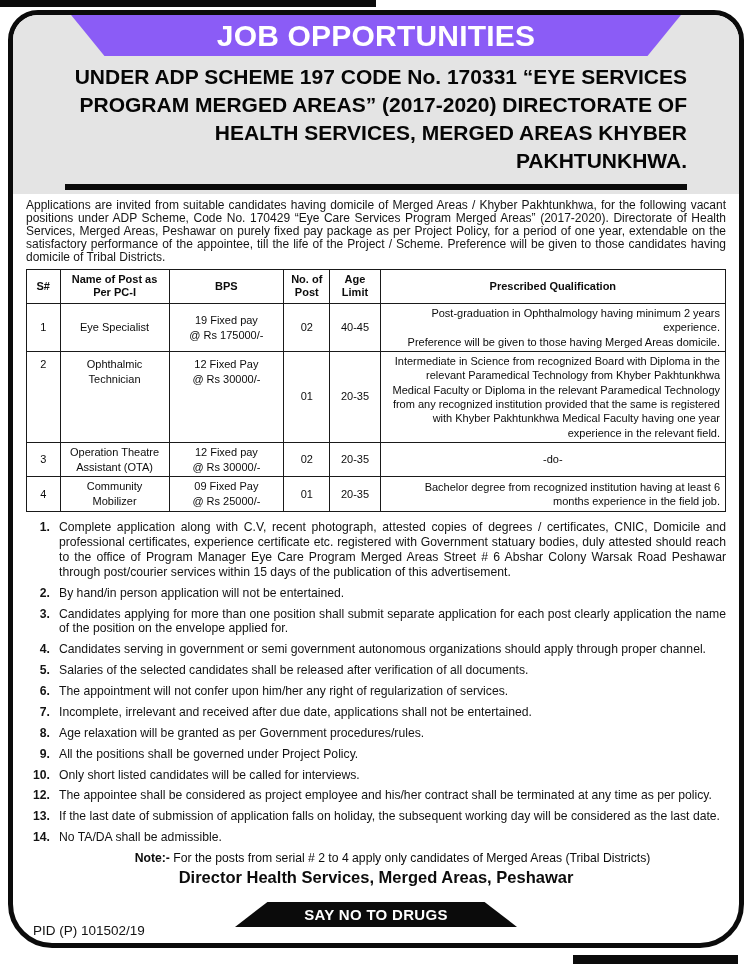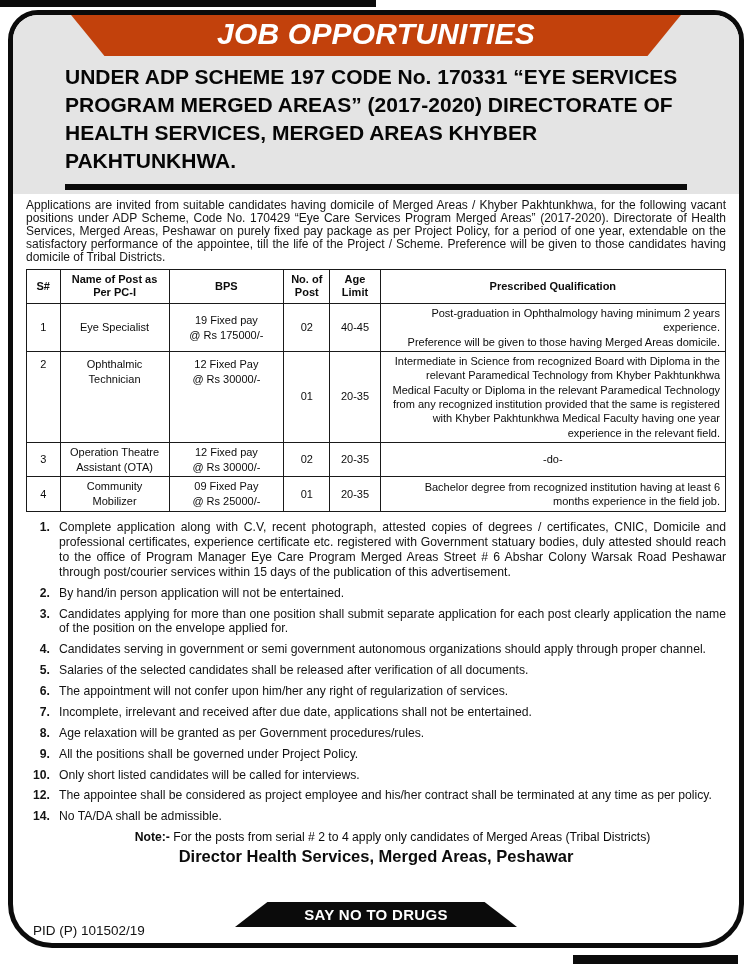--- a/index.html
+++ b/index.html
@@ -9,25 +9,25 @@
   
   .top-strip   { position: absolute; left: 0; top: 0; width: 376px; height: 7px; background: #0b0b0b; }
   .bottom-frag { position: absolute; left: 573px; top: 955px; width: 165px; height: 9px; background: #0b0b0b; }
 
   
   .frame { position: absolute; left: 8px; top: 10px; width: 736px; height: 938px;
            border: 5px solid #0b0b0b; border-radius: 30px 30px 44px 44px;
            background: #ffffff; overflow: hidden; }
 
   .header-area { background: #e4e4e4; padding-bottom: 4px; }
-  .title-band  { height: 41px; background: #c2410c; display: flex; align-items: center; justify-content: center;
-                 clip-path: polygon(8% 0, 92% 0, 87.4% 100%, 12.6% 100%); font-style: italic; }
+  .title-band  { height: 41px; background: #8b5cf6; display: flex; align-items: flex-end; justify-content: center;
+                 clip-path: polygon(8% 0, 92% 0, 87.4% 100%, 12.6% 100%); }
   .title-band .t { color: #ffffff; font-size: 30px; font-weight: bold; letter-spacing: 0.2px; padding-bottom: 3px; }
 
-  .subtitle { text-align: left; font-weight: bold; font-size: 21px; line-height: 1.33;
+  .subtitle { text-align: right; font-weight: bold; font-size: 21px; line-height: 1.33;
               padding: 7px 52px 9px; color: #060606; }
   .divider  { width: 622px; height: 6px; background: #0b0b0b; margin: 0 auto; }
 
   .content { padding: 5px 13px 0 13px; }
 
   .intro { font-size: 12px; line-height: 1.1; text-align: justify; color: #151515; }
 
   table.posts { width: 100%; border-collapse: collapse; margin-top: 4px; font-size: 11px; }
   table.posts th, table.posts td { border: 1.4px solid #1a1a1a; padding: 2px 5px; vertical-align: middle; }
   table.posts th { font-weight: bold; text-align: center; white-space: pre-line; line-height: 1.25; padding: 3px 2px; }
@@ -177,20 +177,24 @@
       </div>
       <div class="cond">
         <span class="num">10.</span>
         <span class="txt">Only short listed candidates will be called for interviews.</span>
       </div>
       <div class="cond">
         <span class="num">12.</span>
         <span class="txt">The appointee shall be considered as project employee and his/her contract shall be terminated at any time as per policy.</span>
       </div>
       <div class="cond">
+        <span class="num">13.</span>
+        <span class="txt">If the last date of submission of application falls on holiday, the subsequent working day will be considered as the last date.</span>
+      </div>
+      <div class="cond">
         <span class="num">14.</span>
         <span class="txt">No TA/DA shall be admissible.</span>
       </div>
     </div>
 
     <div class="note-line">
       <span class="lbl">Note:-</span><span> For the posts from serial # 2 to 4 apply only candidates of Merged Areas (Tribal Districts)</span>
     </div>
 
     <div class="director">Director Health Services, Merged Areas, Peshawar</div>

